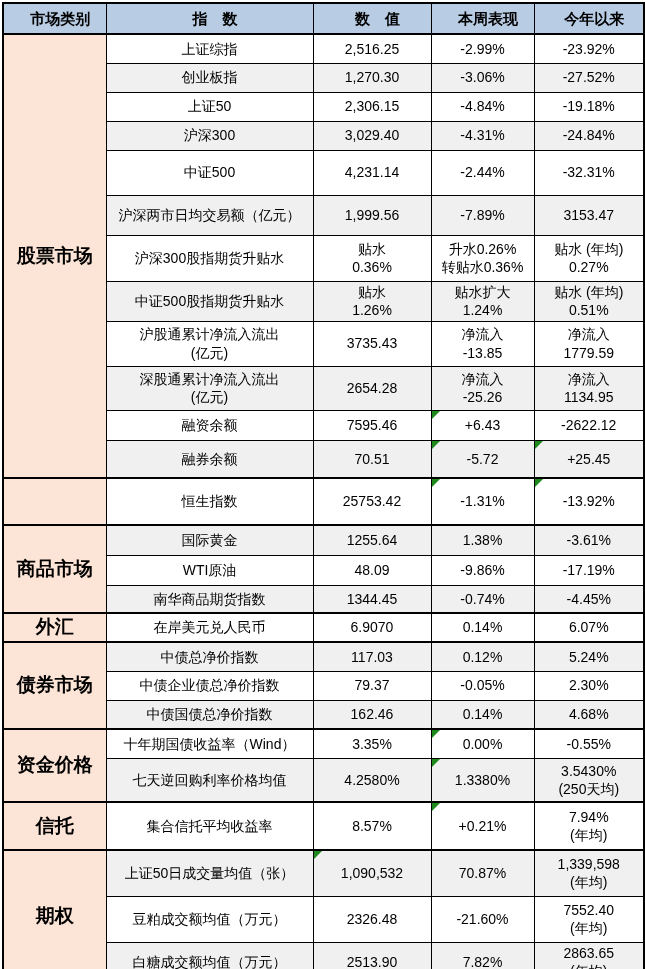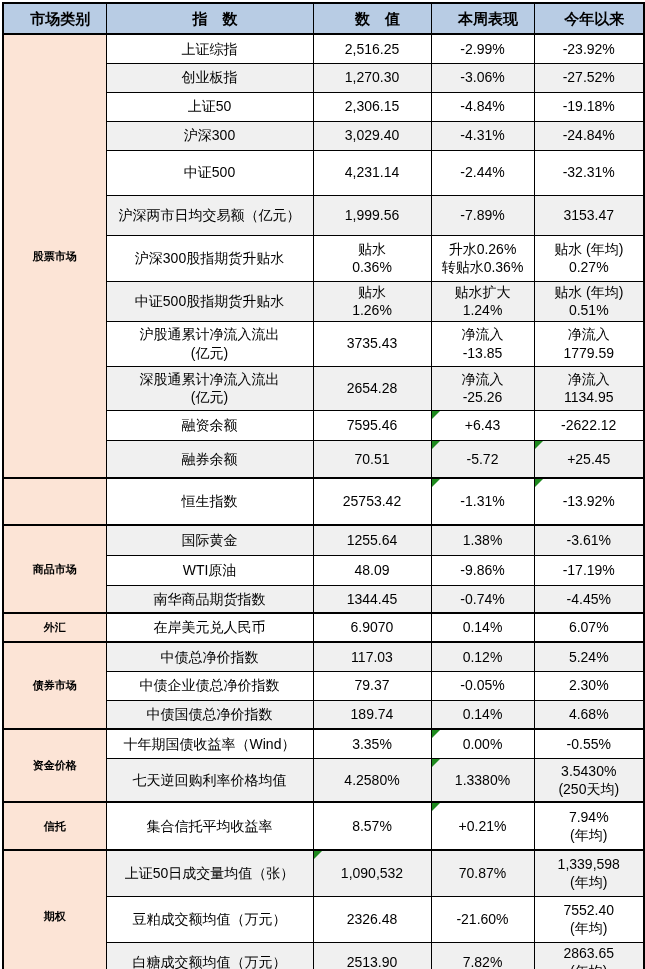--- a/index.html
+++ b/index.html
@@ -44,21 +44,21 @@
     background: var(--header-bg, #B8CCE4);
     font-weight: bold;
     font-size: 15px;
     height: 31px;
     border-bottom: 2px solid #000000;
     padding-left: 14px;
   }
   td.cat {
     background: var(--category-bg, #FCE4D6) !important;
     font-weight: bold;
-    font-size: 11px;
+    font-size: 19px;
   }
   tr.stripe td { background: var(--stripe-bg, #F0F0F0); }
   tr.section-start td { border-top: 2px solid #000000; text-align: center; }
   td { background: #ffffff; }
 
   i.corner {
     position: absolute;
     top: 0;
     left: 0;
     width: 0;
@@ -216,21 +216,21 @@
           <td><span>5.24%</span></td>
         </tr>
         <tr style="height: 29px;">
           <td><span>中债企业债总净价指数</span></td>
           <td><span>79.37</span></td>
           <td><span>-0.05%</span></td>
           <td><span>2.30%</span></td>
         </tr>
         <tr class="stripe" style="height: 29px;">
           <td><span>中债国债总净价指数</span></td>
-          <td><span>189.74</span></td>
+          <td><span>162.46</span></td>
           <td><span>0.14%</span></td>
           <td><span>4.68%</span></td>
         </tr>
         <tr class="section-start" style="height: 29px;">
           <td class="cat" rowspan="2">资金价格</td>
           <td><span>十年期国债收益率（Wind）</span></td>
           <td><span>3.35%</span></td>
           <td><span>0.00%</span><i class="corner"></i></td>
           <td><span>-0.55%</span></td>
         </tr>

